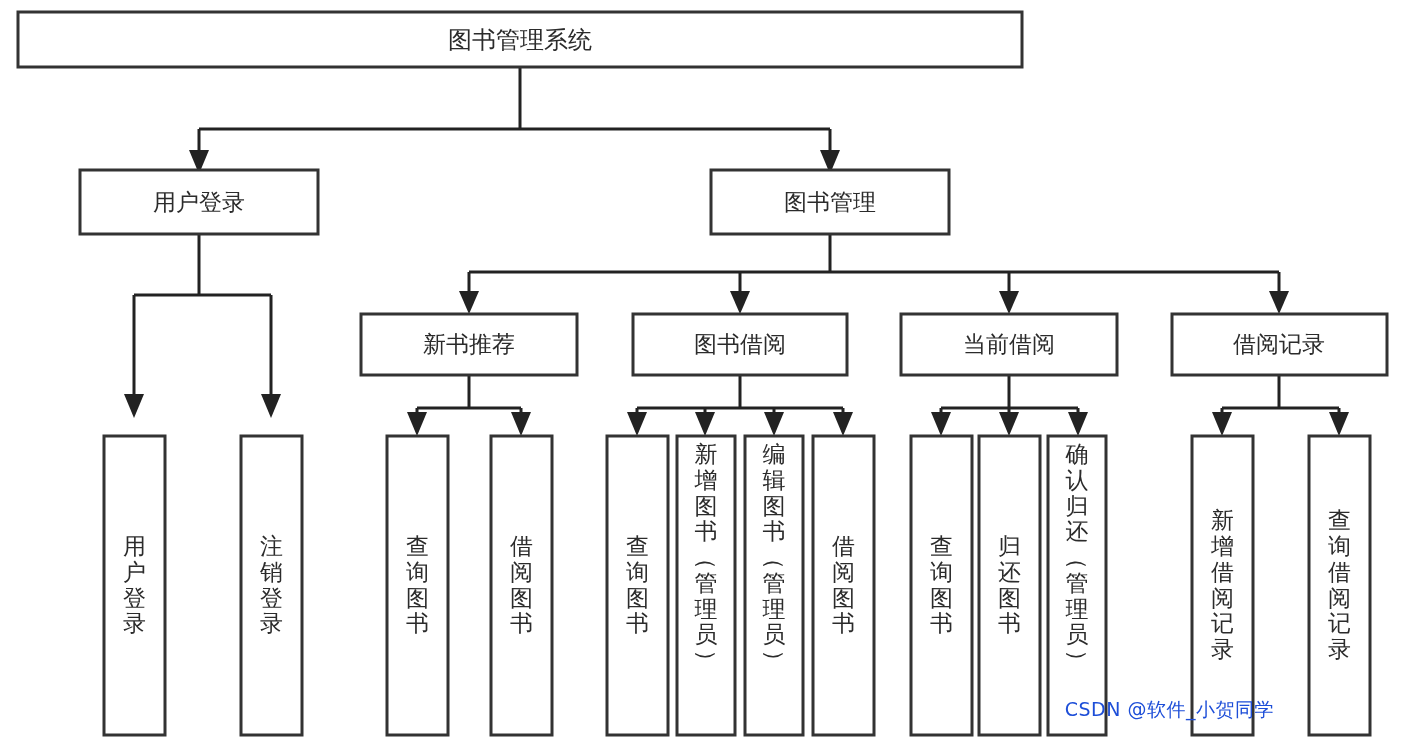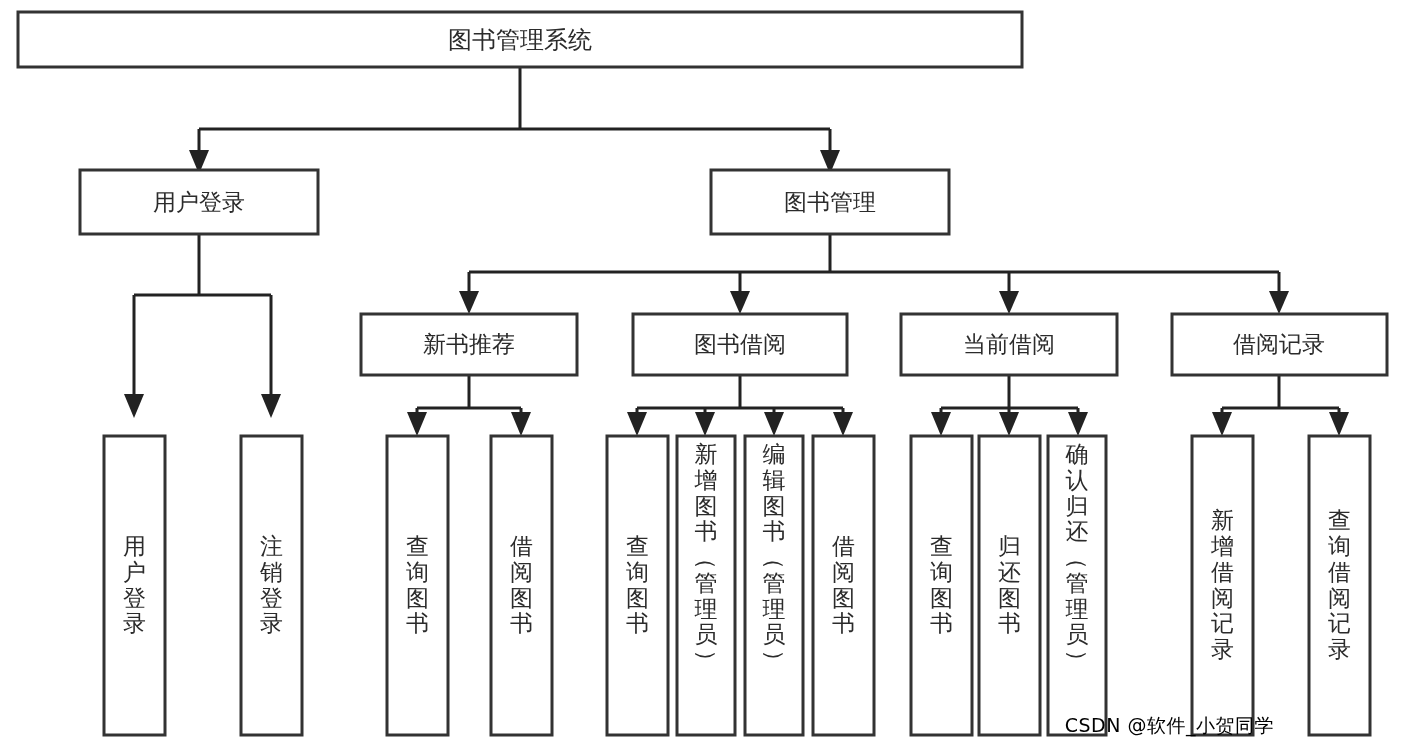--- a/index.html
+++ b/index.html
@@ -69,24 +69,24 @@
   }
   .vert-label span.rotglyph {
     display: block;
     text-align: center;
     line-height: 1.12;
     transform: rotate(90deg);
   }
   #watermark {
     position: absolute;
     right: 12px;
-    bottom: 8px;
+    bottom: 24px;
     font-family: "DejaVu Sans", "Liberation Sans", sans-serif;
     font-size: 19px;
-    color: #000000;
+    color: #1d4ed8;
     letter-spacing: 0.5px;
     white-space: nowrap;
   }
 </style>
 </head>
 <body>
 
 <div id="diagram-root">
 
   <svg id="flowchart" viewBox="0 0 1405 747" xmlns="http://www.w3.org/2000/svg">

